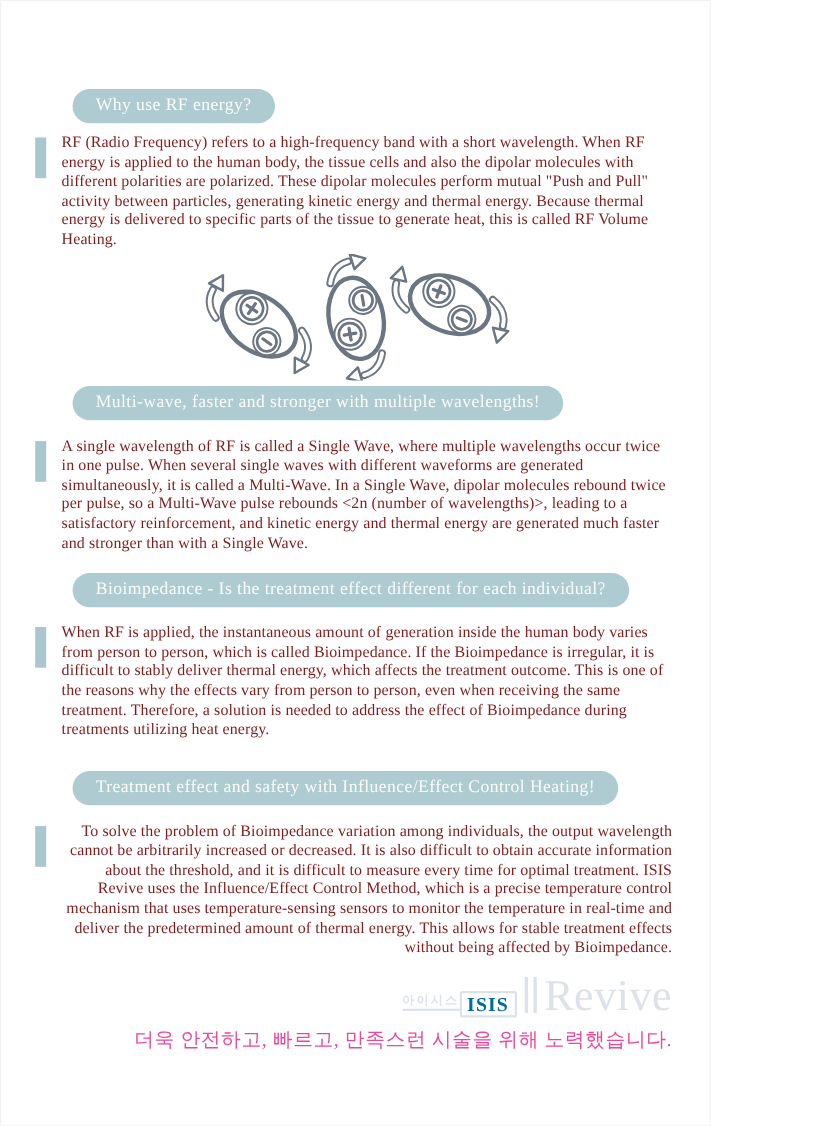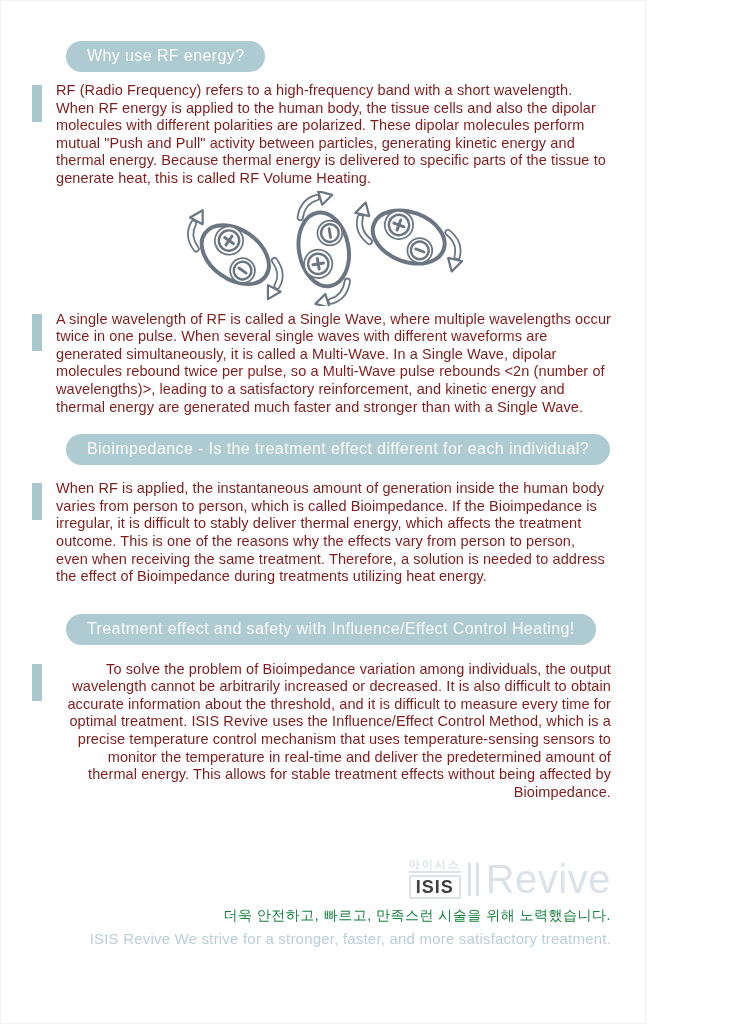--- a/index.html
+++ b/index.html
@@ -1,19 +1,19 @@
 <!DOCTYPE html>
 <html><head>
 <meta charset="utf-8">
 <style>
   html,body { margin:0; padding:0; background:#ffffff; }
   .page {
     width:646px; height:1024px; background:#ffffff; position:relative;
-    box-sizing:border-box; padding:40px 34px 0 31px; overflow:hidden;
-    font-family:Liberation Sans, sans-serif;
+    box-sizing:border-box; padding:80px 34px 0 31px; overflow:hidden;
+    font-family:Liberation Serif, serif;
     border:1px solid #f2f2f2;
   }
   .badge {
     display:inline-block; background:#aecbd1; color:#fbfdfd;
     border-radius:16px; padding:6px 21px 7px; font-size:16px;
     letter-spacing:0.4px; margin:0 0 10px 34px; white-space:nowrap;
   }
   .badge.b2 { margin-bottom:16px; }
   .badge.b3 { margin-bottom:15px; }
   .badge.b4 { margin-bottom:16px; }
@@ -30,38 +30,38 @@
   .mb18 { margin-bottom:18px; }
   .mb28 { margin-bottom:28px; }
   .mb14 { margin-bottom:14px;text-align:right; }
   .illustration {
     margin:3px 0 5px; display:flex; justify-content:center; width:100%;
   }
   .footer { text-align:right; padding-right:0; }
   .logo-row {
     display:inline-flex; align-items:flex-end; gap:7px; line-height:1;
   }
-  .logo-left { display:inline-flex; flex-direction:column; align-items:center; }
+  .logo-left { display:inline-flex; flex-direction:row; align-items:center; }
   .logo-kr {
     font-size:11px; color:#dde2e9; letter-spacing:2px; font-weight:700;
     margin-bottom:2px; border-bottom:2px solid #dde2e9; padding-bottom:1px;
   }
   .isis-box {
-    border:2.5px solid #dde2e9; color:#404040; font-weight:700;
+    border:2.5px solid #dde2e9; color:#0369a1; font-weight:700;
     font-size:18px; letter-spacing:1px; padding:1px 5px; border-radius:2px;
   }
   .revive {
     font-size:40px; color:#dde2e9; font-weight:500; letter-spacing:0.5px;
-    display:inline-flex; align-items:center;margin-top:44px;
+    display:inline-flex; align-items:center;
   }
   .double-bar {
     display:inline-block; width:5px; height:33px; margin-right:7px;
     border-left:3px solid #dde2e9; border-right:3px solid #dde2e9;
   }
-  .tagline-kr { font-size:14px; color:#15803d; margin-top:8px; letter-spacing:0.5px; }
+  .tagline-kr { font-size:18px; color:#ec4899; margin-top:8px; letter-spacing:0.5px; }
   .tagline-en { font-size:15px; color:#b9cfd8; margin-top:5px; letter-spacing:0.2px; }
 </style>
 </head>
 <body>
 
 <div class="page">
 
   <div>
     <div class="badge b1">Why use RF energy?</div>
   </div>
@@ -93,20 +93,23 @@
           <circle cx="17" cy="10" r="10" fill="#ffffff" stroke="#6b7682" stroke-width="2.8"></circle>
           <line x1="12" y1="10" x2="22" y2="10" stroke="#6b7682" stroke-width="3.2" stroke-linecap="round"></line>
         </g>
       </defs>
       <use href="#molecule" transform="translate(62,72) rotate(35)"></use>
       <use href="#molecule" transform="translate(162,66) rotate(-100)"></use>
       <use href="#molecule" transform="translate(258,52) rotate(20)"></use>
     </svg>
   </figure>
 
+  <div>
+    <div class="badge b2">Multi-wave, faster and stronger with multiple wavelengths!</div>
+  </div>
   <div class="para-row mb18">
     <div class="accent-bar"></div>
     <p class="body-text">A single wavelength of RF is called a Single Wave, where multiple wavelengths occur twice in one pulse. When several single waves with different waveforms are generated simultaneously, it is called a Multi-Wave. In a Single Wave, dipolar molecules rebound twice per pulse, so a Multi-Wave pulse rebounds &lt;2n (number of wavelengths)&gt;, leading to a satisfactory reinforcement, and kinetic energy and thermal energy are generated much faster and stronger than with a Single Wave.</p>
   </div>
 
   <div>
     <div class="badge b3">Bioimpedance - Is the treatment effect different for each individual?</div>
   </div>
   <div class="para-row mb28">
     <div class="accent-bar"></div>
@@ -126,16 +129,15 @@
       <span class="logo-left">
         <span class="logo-kr">아이시스</span>
         <span class="isis-box">ISIS</span>
       </span>
       <span class="revive">
         <span class="double-bar"></span>
         <span>Revive</span>
       </span>
     </div>
     <div class="tagline-kr">더욱 안전하고, 빠르고, 만족스런 시술을 위해 노력했습니다.</div>
-    <div class="tagline-en">ISIS Revive We strive for a stronger, faster, and more satisfactory treatment.</div>
   </div>
 
 </div>
 
 </body></html>

